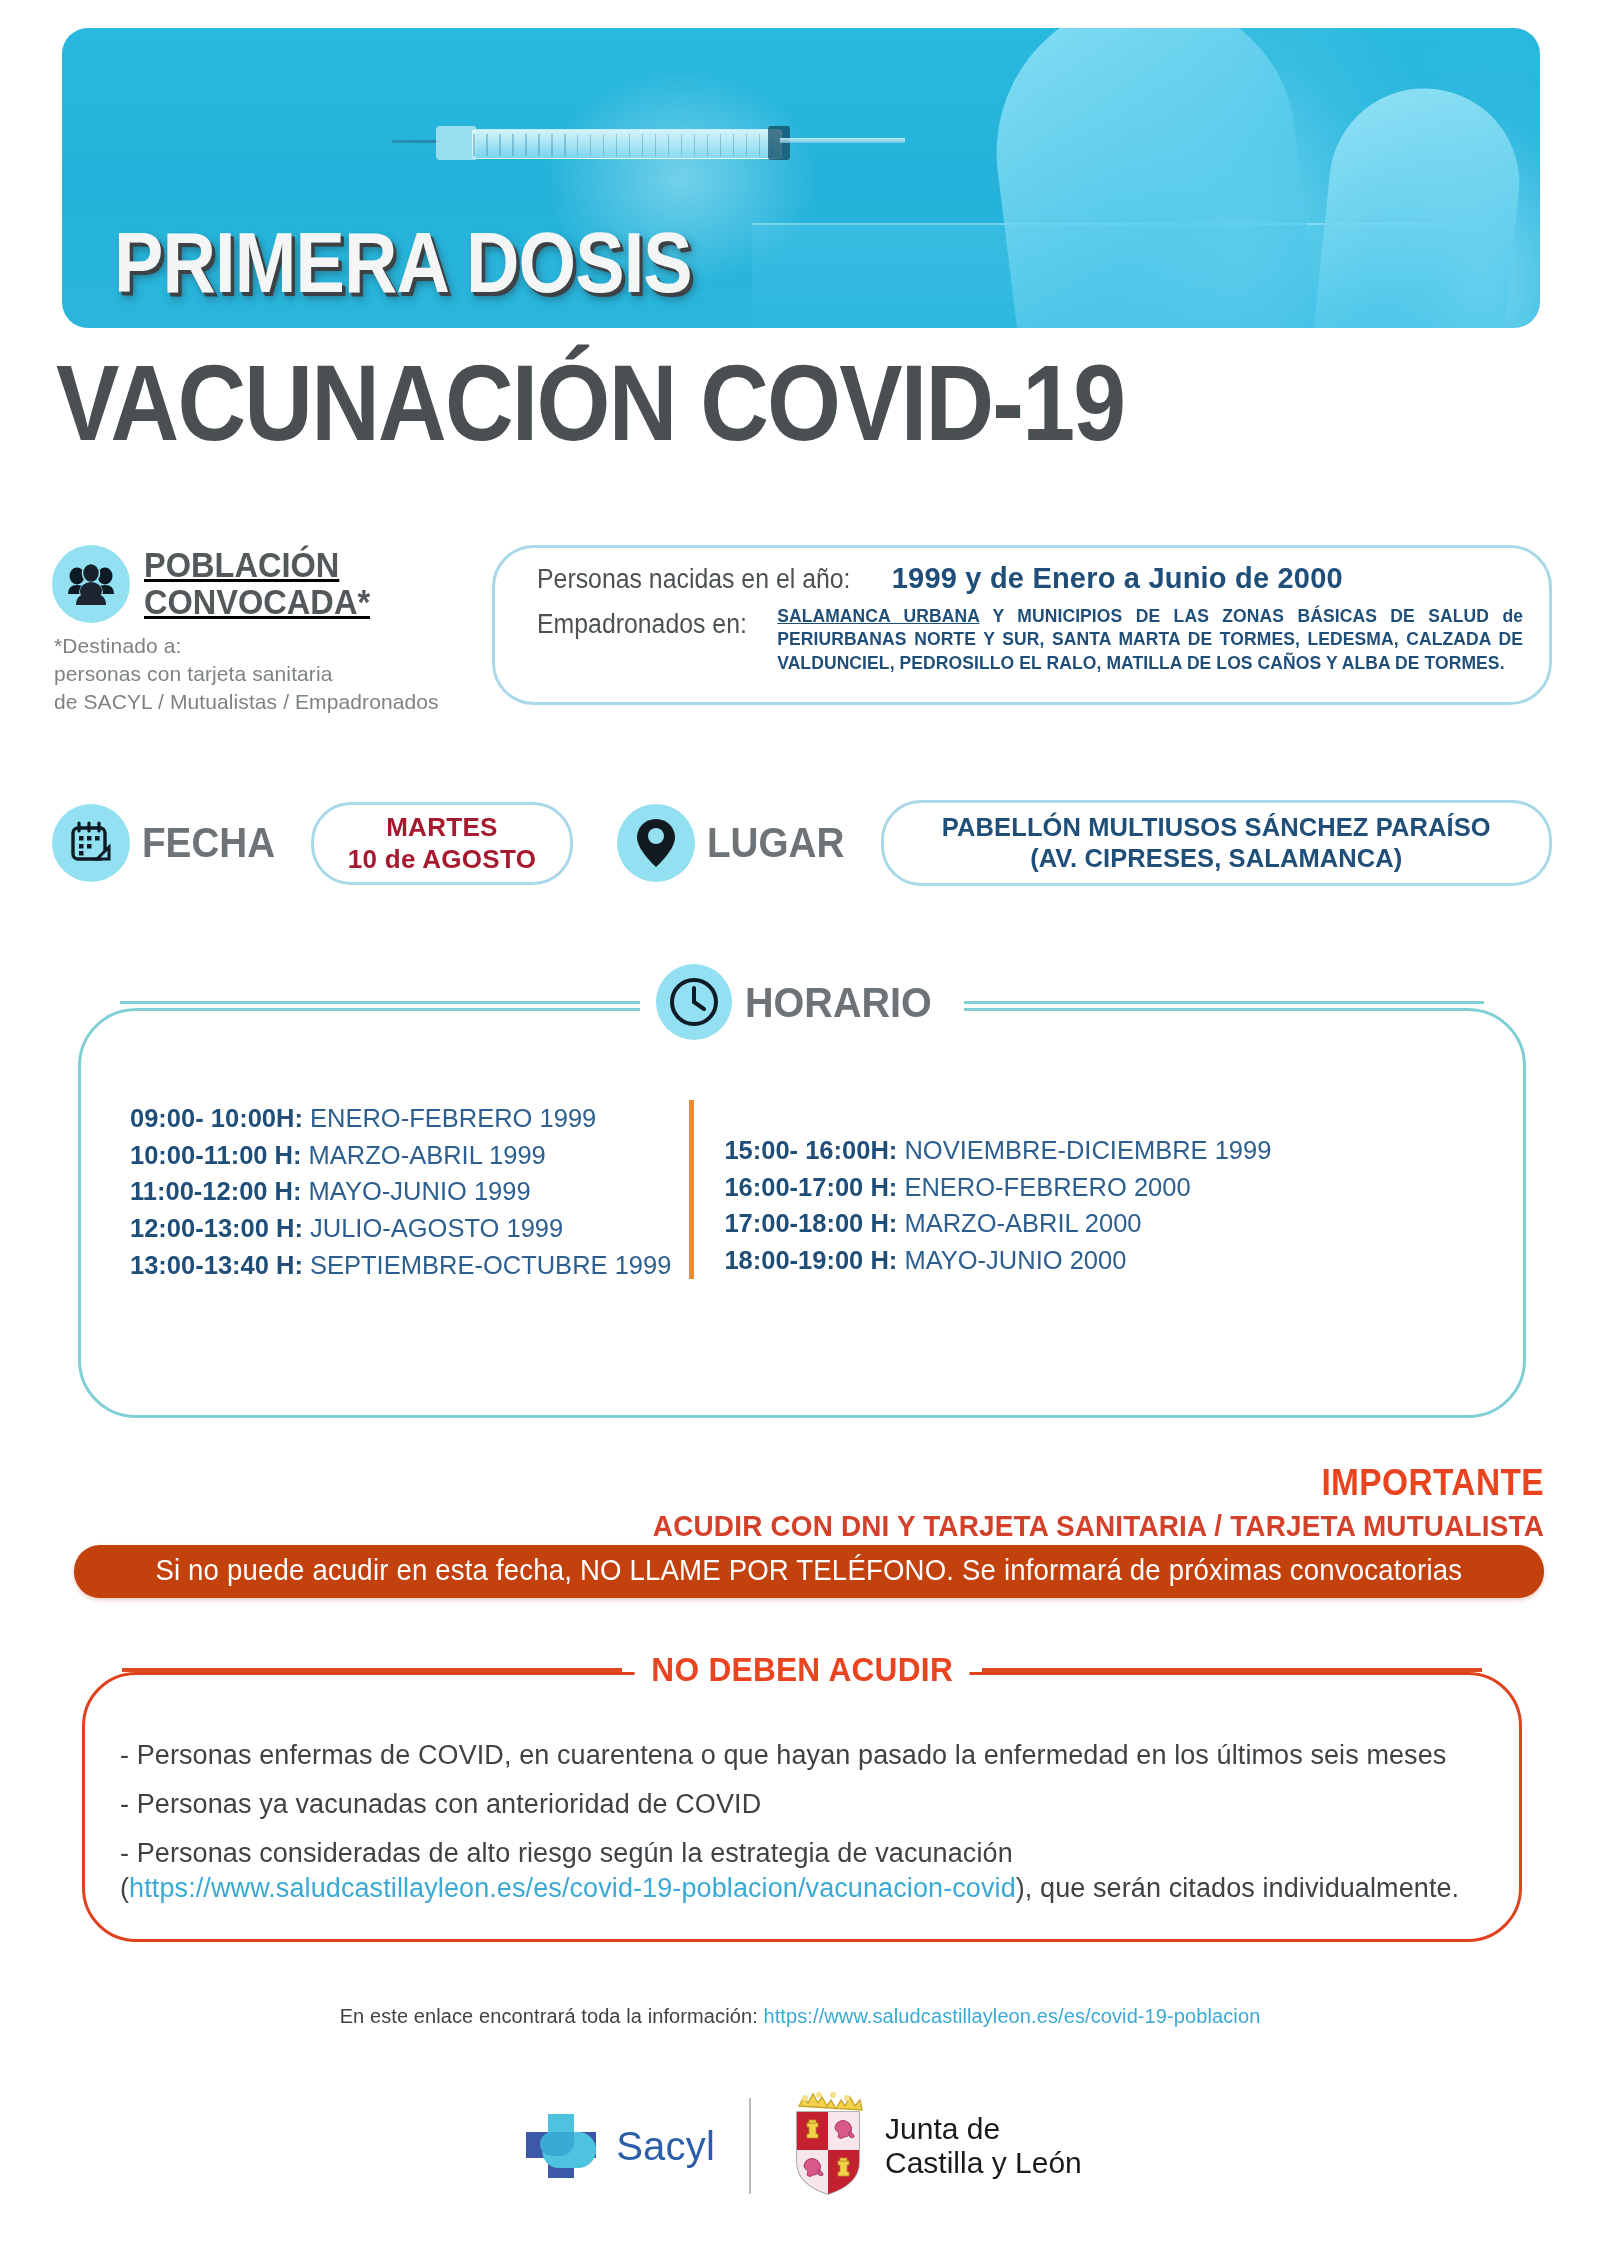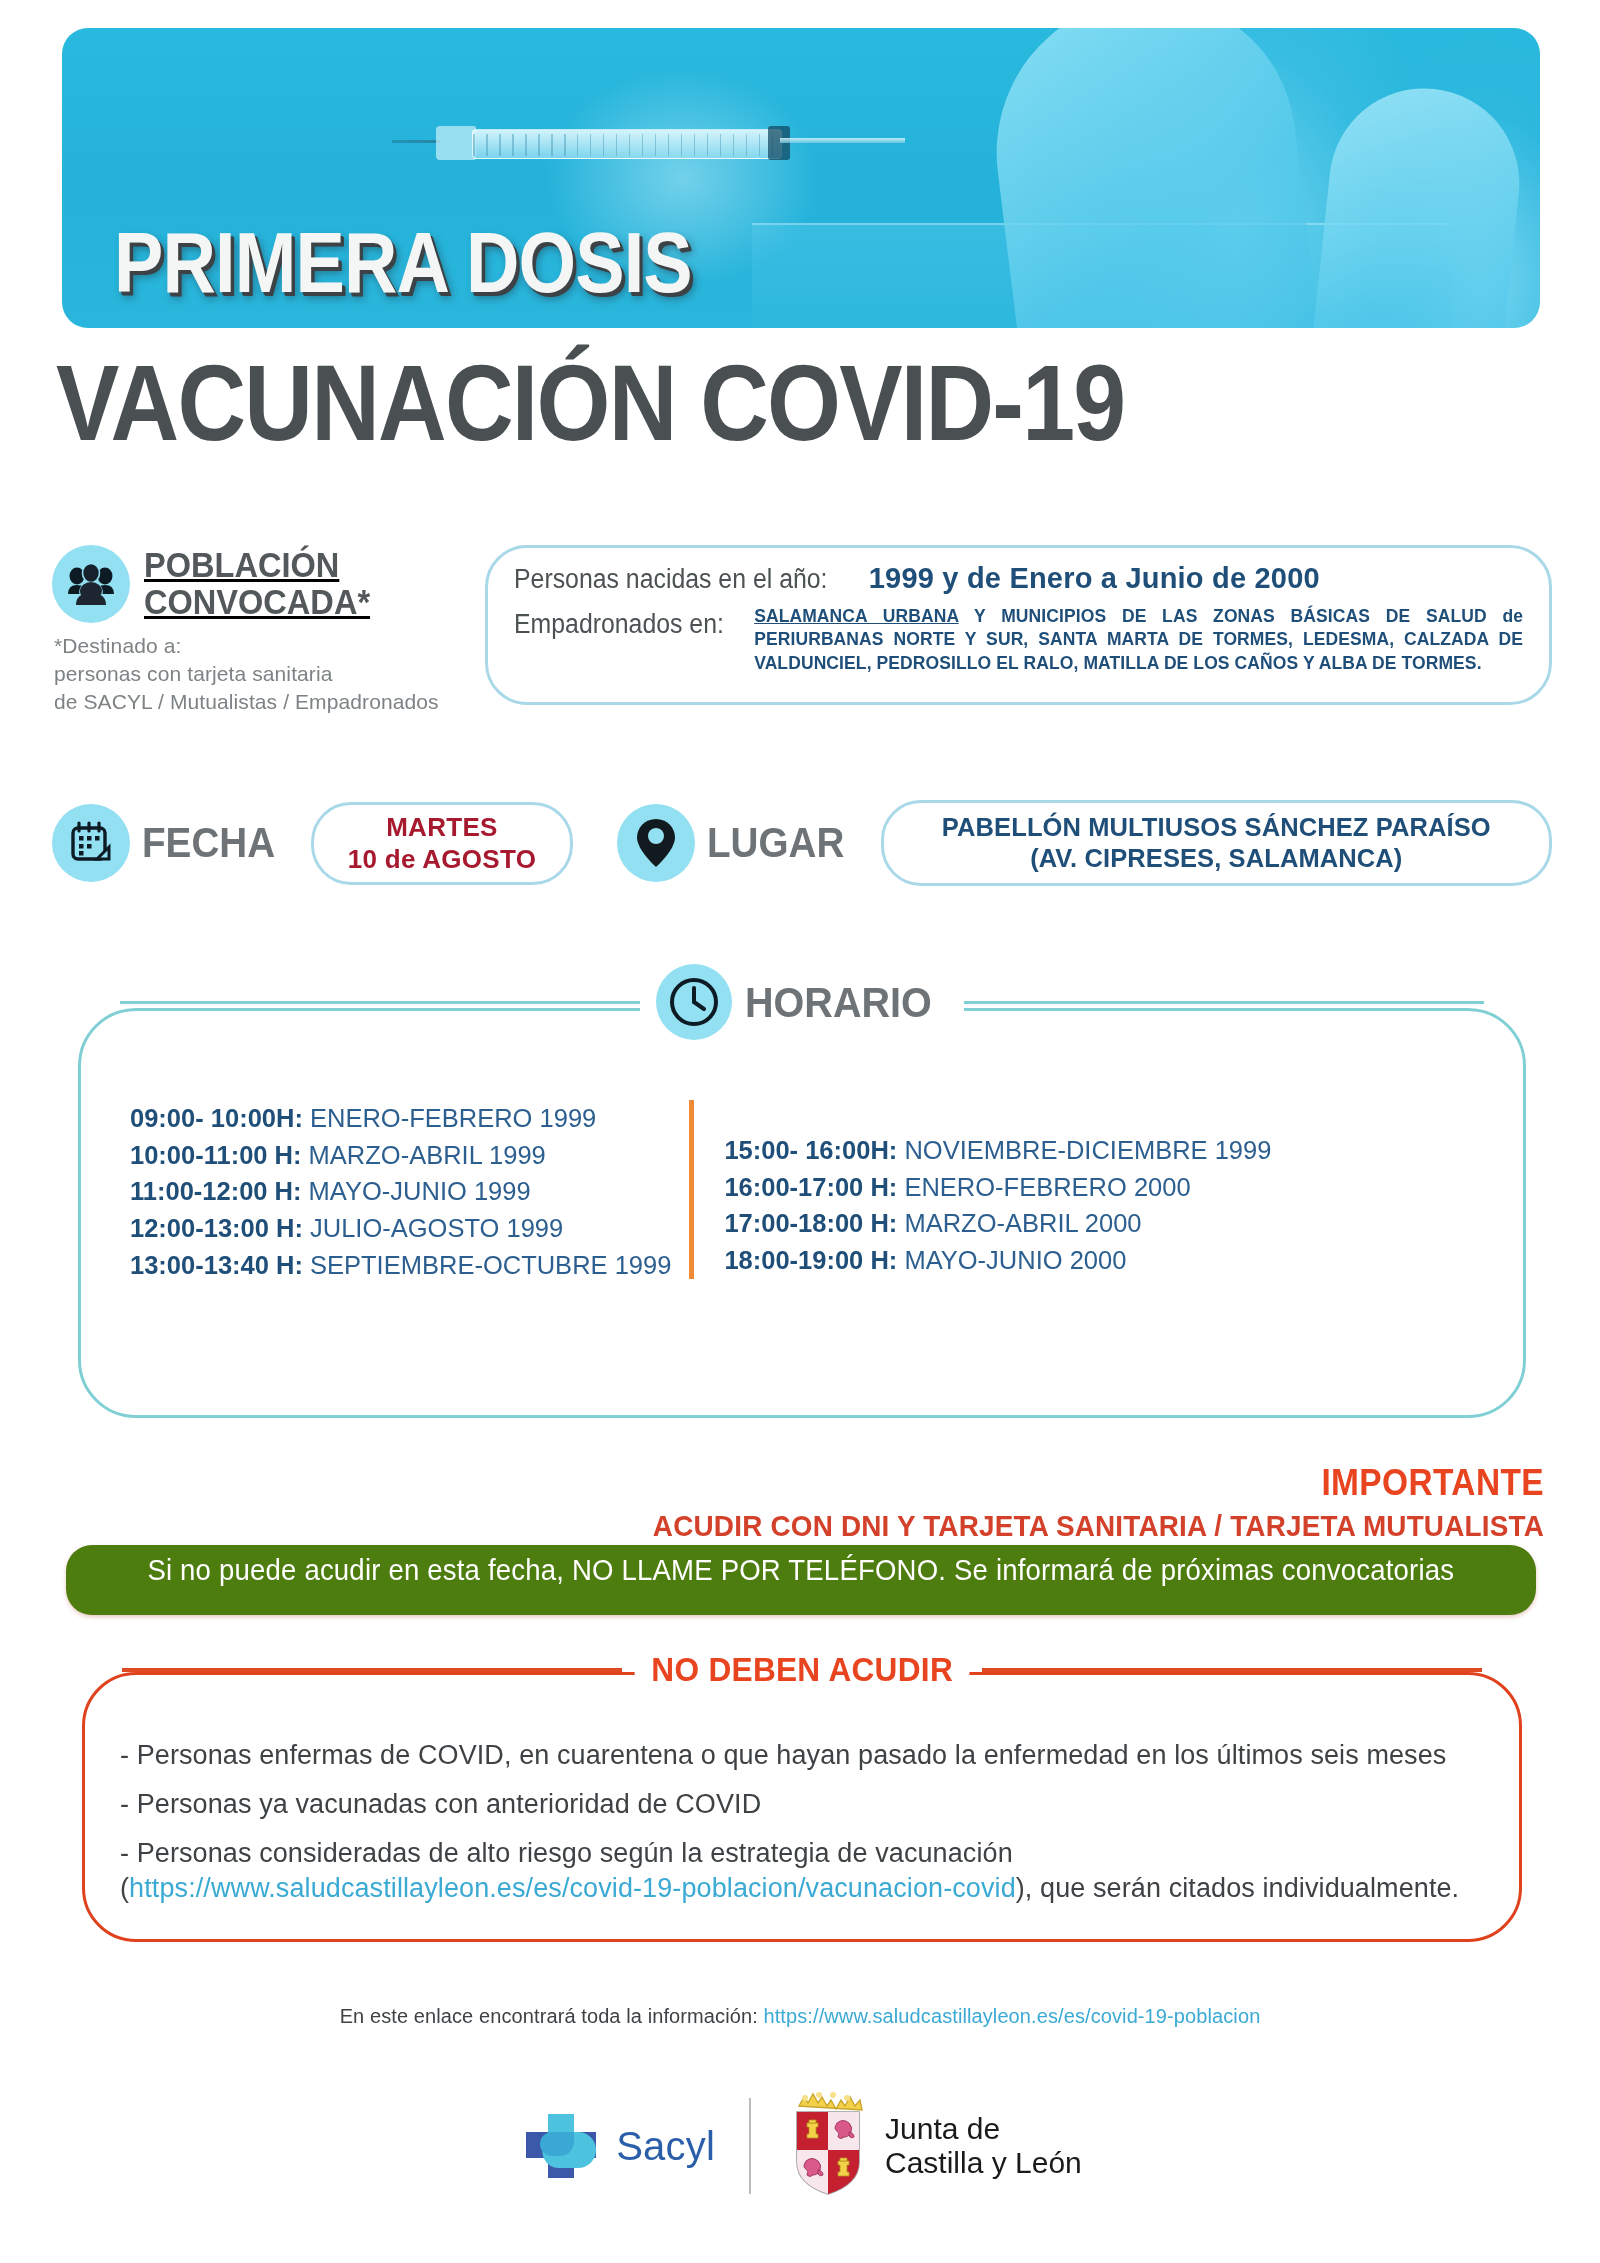--- a/index.html
+++ b/index.html
@@ -94,23 +94,23 @@
     font-size:35px; font-weight:bold; color:#53585b; line-height:1.0;
     letter-spacing:0px; transform:scaleX(0.93); transform-origin:left top;
     padding-top:2px;
   }
   .pob-sub {
     margin-top:9px; margin-left:2px;
     font-family:"Liberation Sans Narrow","Liberation Sans", sans-serif;
     font-size:21px; color:#7d8285; line-height:1.33; letter-spacing:0.1px;
   }
   .pob-box {
-    flex:1 1 auto; margin-left:3px;
+    flex:1 1 auto; margin-left:10px;
     border:3px solid #a9d9e8; border-radius:42px;
-    background:#ffffff; padding:14px 26px 16px 26px;
+    background:#ffffff; padding:14px 26px 16px 42px;
     min-height:160px;
   }
   .pob-line1 { display:flex; align-items:baseline; gap:14px; }
   .lbl-nacidas {
     font-family:"Liberation Sans Narrow","Liberation Sans", sans-serif;
     font-size:27px; color:#4c5154; white-space:nowrap; transform:scaleX(0.92); transform-origin:left;
   }
   .val-anio {
     font-size:29px; font-weight:bold; color:#1f4e79; letter-spacing:0.2px;
   }
@@ -192,23 +192,23 @@
     font-size:36px; font-weight:bold; color:#e8441f; letter-spacing:0.4px;
     transform:scaleX(0.93);
   }
   .imp-sub {
     margin-top:5px;
     font-family:"Liberation Sans Narrow","Liberation Sans", sans-serif;
     font-size:30px; font-weight:bold; color:#d4412a; letter-spacing:0.2px;
     transform:scaleX(0.93);
   }
   .red-bar {
-    position:absolute; left:66px; top:1545px; width:1470px;
-    background:#4d7c0f; border-radius:26px;
-    padding:9px 0 28px 0; text-align:center;
+    position:absolute; left:74px; top:1545px; width:1470px;
+    background:#c2410c; border-radius:26px;
+    padding:9px 0 11px 0; text-align:center;
     box-shadow:0 2px 4px rgba(180,60,30,0.28);
   }
   .red-bar span {
     font-family:"Liberation Sans Narrow","Liberation Sans", sans-serif;
     font-size:29px; color:#ffffff; letter-spacing:0.2px;
     transform:scaleX(0.95); display:inline-block;
   }
 
   
   .nda-wrap { position:absolute; left:82px; top:1672px; width:1440px; height:270px; }

